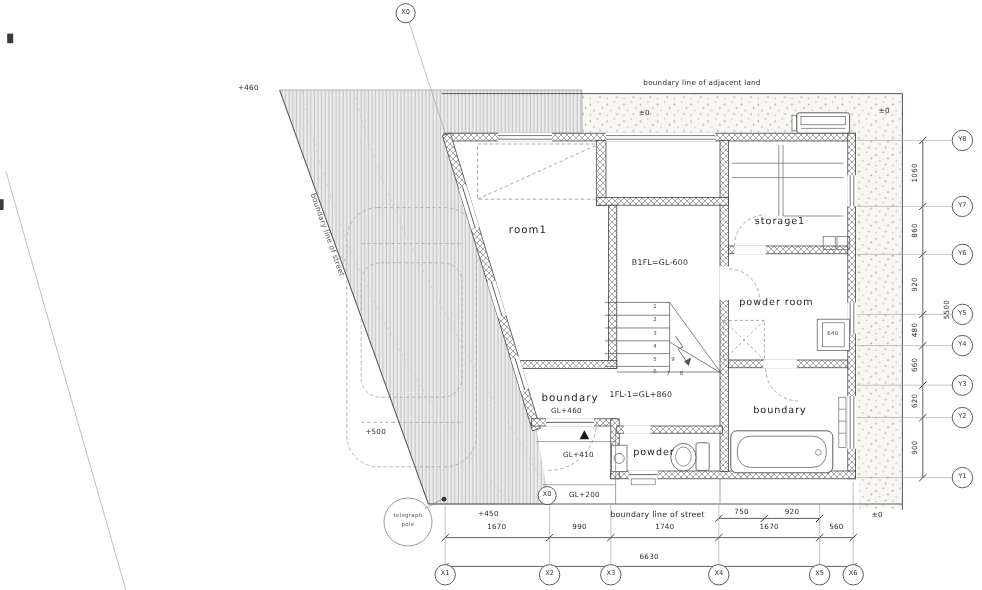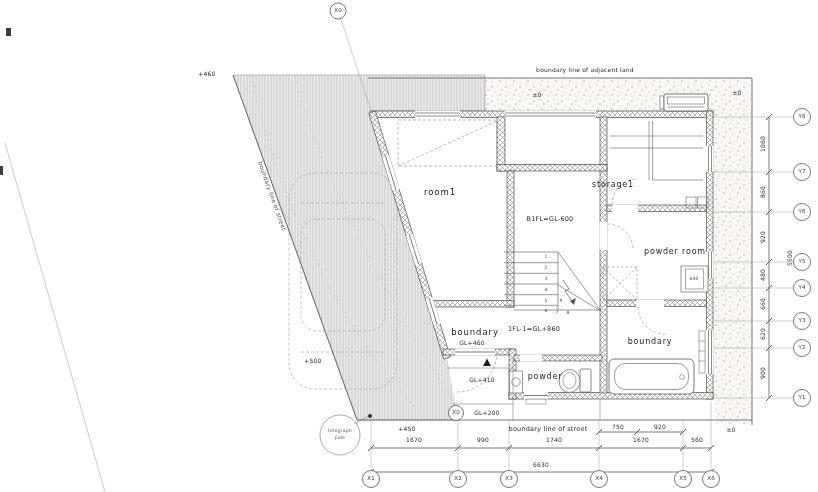--- a/index.html
+++ b/index.html
@@ -234,23 +234,23 @@
 </svg>
 
 <div class="lbl s6" style="left:585px;top:70px">boundary line of adjacent land</div>
 <div class="lbl s6" style="left:537px;top:95px">±0</div>
 <div class="lbl s6" style="left:737px;top:93px">±0</div>
 <div class="lbl s6" style="left:207px;top:74px">+460</div>
 <div class="lbl s6 rotd" style="left:272px;top:196px">boundary line of street</div>
 <div class="lbl s6" style="left:313px;top:361px">+500</div>
 
 <div class="lbl s85" style="left:440px;top:192px">room1</div>
-<div class="lbl s8" style="left:613px;top:185px">storage1</div>
+<div class="lbl s8" style="left:650px;top:185px">storage1</div>
 <div class="lbl" style="left:550px;top:219px">B1FL=GL-600</div>
-<div class="lbl s8" style="left:675px;top:252px">powder room</div>
+<div class="lbl s8" style="left:647px;top:252px">powder room</div>
 <div class="lbl" style="left:534px;top:329px">1FL-1=GL+860</div>
 <div class="lbl s85" style="left:475px;top:332px">boundary</div>
 <div class="lbl s6" style="left:472px;top:343px">GL+460</div>
 <div class="lbl s6" style="left:482px;top:380px">GL+410</div>
 <div class="lbl s6" style="left:487px;top:413px">GL+200</div>
 <div class="lbl s8" style="left:545px;top:377px">powder</div>
 <div class="lbl s8" style="left:650px;top:342px">boundary</div>
 <div class="lbl s45" style="left:694px;top:279px">640</div>
 
 <div class="lbl" style="left:548px;top:429px">boundary line of street</div>

